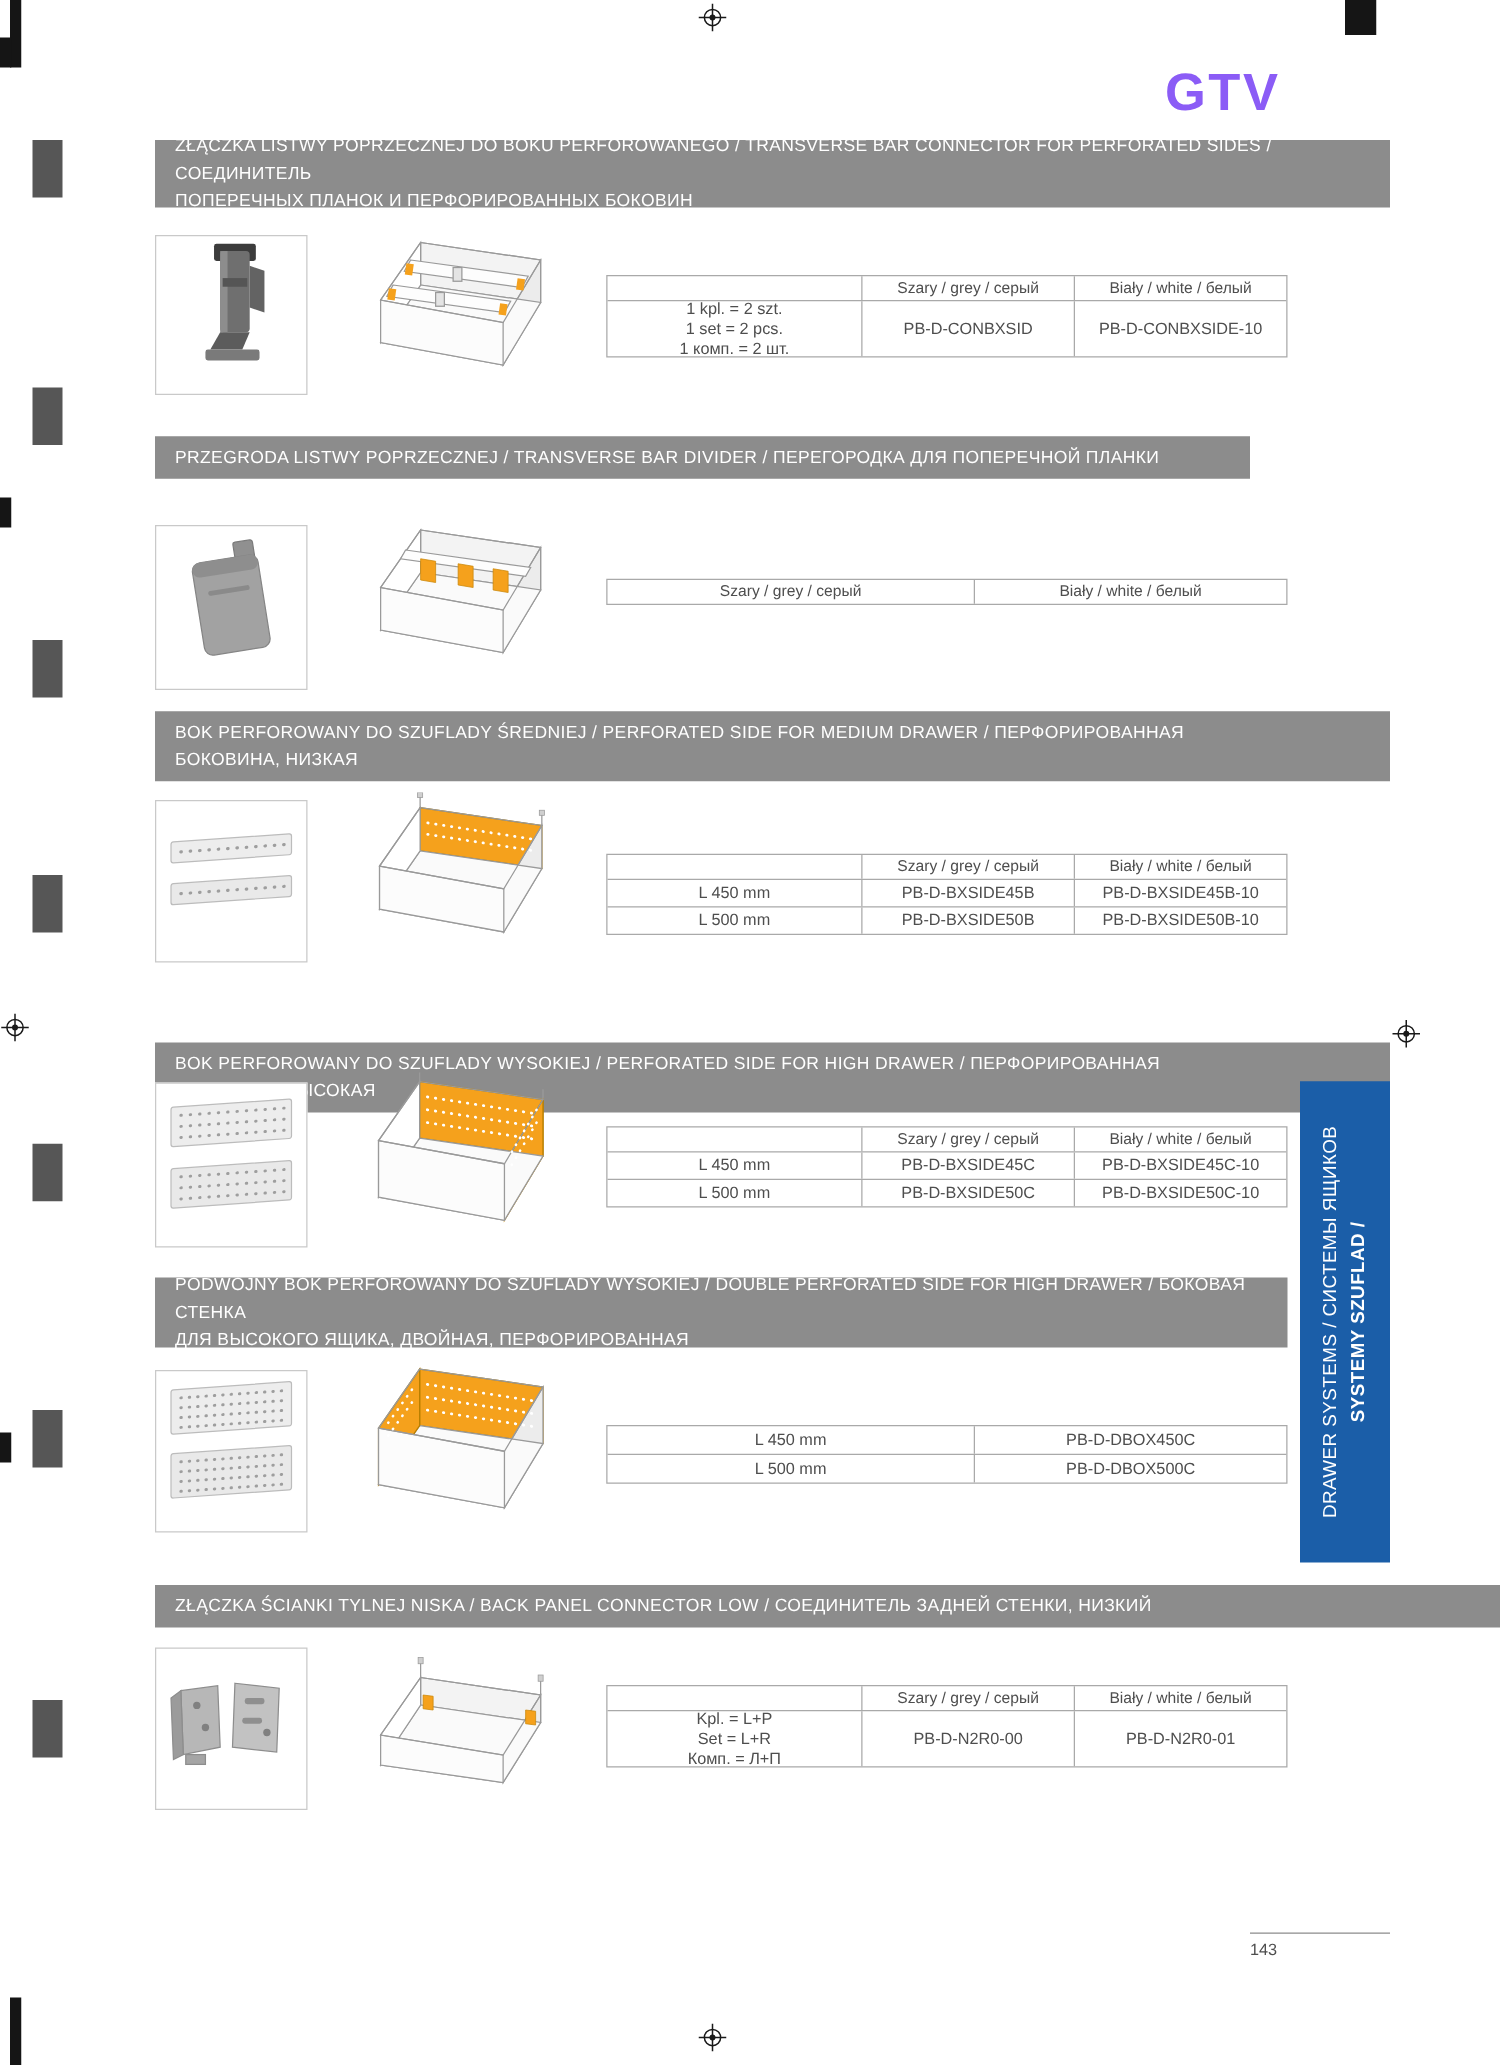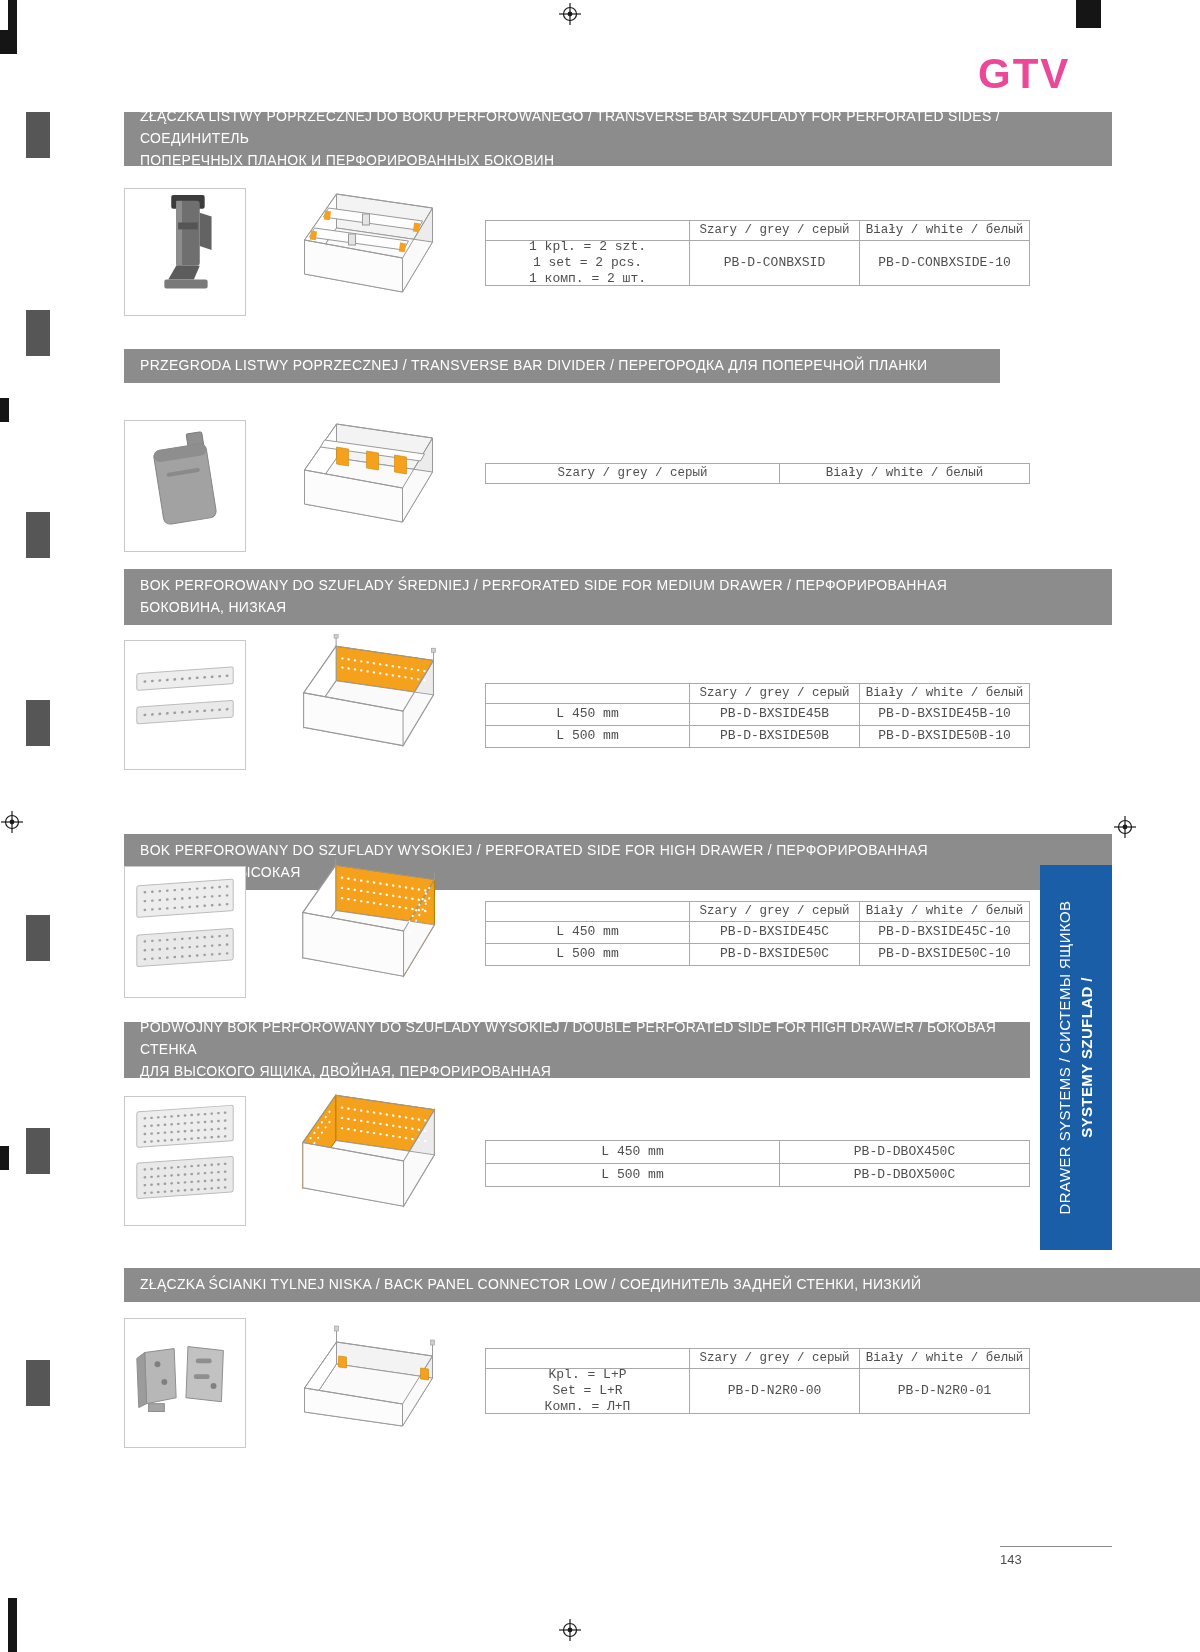--- a/index.html
+++ b/index.html
@@ -5,41 +5,41 @@
   html,body{margin:0;padding:0;background:#fff;}
   .page{position:relative;width:1200px;height:1652px;background:#ffffff;
         font-family:"Liberation Sans",sans-serif;overflow:hidden;}
 
   
   .mark{position:absolute;background:#151515;}
   .graytab{position:absolute;left:26px;width:24px;height:46px;background:#565656;}
   .reg{position:absolute;width:24px;height:24px;}
 
   
-  .logo{position:absolute;left:978px;top:50px;font-size:42px;font-weight:bold;
-        color:#ec4899;letter-spacing:2px;}
+  .logo{position:absolute;left:932px;top:50px;font-size:42px;font-weight:bold;
+        color:#8b5cf6;letter-spacing:2px;}
 
   
   .titlebar{position:absolute;background:#8c8c8c;color:#ffffff;display:flex;
             align-items:center;box-sizing:border-box;padding:4px 16px;
             font-size:14px;line-height:1.55;letter-spacing:0.3px;}
   .titlebar span{white-space:pre-line;}
 
   
   .photobox{position:absolute;border:1px solid #c9c9c9;background:#fff;
             box-sizing:border-box;display:flex;align-items:center;justify-content:center;}
   .drawing{position:absolute;}
 
   
   .tbl{position:absolute;border:1px solid #a9a9a9;box-sizing:border-box;background:#fff;}
   .t-row{display:flex;border-bottom:1px solid #a9a9a9;}
   .t-row:last-child{border-bottom:none;}
   .t-cell{box-sizing:border-box;border-right:1px solid #a9a9a9;display:flex;
           flex-direction:column;align-items:center;justify-content:center;
-          font-size:13px;color:#4e4e4e;line-height:1.25;text-align:center;font-family:Liberation Mono, monospace;}
+          font-size:13px;color:#4e4e4e;line-height:1.25;text-align:center;}
   .t-cell:last-child{border-right:none;}
   .h-head{height:19px;} .h-head .t-cell{font-size:12.5px;}
   .h-row{height:21px;} .h-row22{height:22px;} .h-row3{height:44px;}
   .c-label{width:204px;} .c-code{width:170px;} .c-fill{flex:1;}
   .c-g2{width:294px;}
 
   
   .vtab{position:absolute;left:1040px;top:865px;width:72px;height:385px;background:#1b5ea8;}
   .vtab-inner{position:absolute;left:0;top:385px;width:385px;height:72px;
               transform:rotate(-90deg);transform-origin:0 0;display:flex;
@@ -93,21 +93,21 @@
   <svg class="reg" style="left:1113px;top:815px" viewBox="0 0 24 24">
     <line x1="12" y1="1" x2="12" y2="23" stroke="#1a1a1a" stroke-width="1.2"></line>
     <line x1="1" y1="12" x2="23" y2="12" stroke="#1a1a1a" stroke-width="1.2"></line>
     <circle cx="12" cy="12" r="6.5" fill="none" stroke="#1a1a1a" stroke-width="1.2"></circle>
     <circle cx="12" cy="12" r="2.4" fill="#1a1a1a"></circle>
   </svg>
 
   <div class="logo">GTV</div>
 
   <div class="titlebar" style="left:124px;top:112px;width:988px;height:54px">
-    <span>ZŁĄCZKA LISTWY POPRZECZNEJ DO BOKU PERFOROWANEGO / TRANSVERSE BAR SZUFLADY FOR PERFORATED SIDES / СОЕДИНИТЕЛЬ
+    <span>ZŁĄCZKA LISTWY POPRZECZNEJ DO BOKU PERFOROWANEGO / TRANSVERSE BAR CONNECTOR FOR PERFORATED SIDES / СОЕДИНИТЕЛЬ
 ПОПЕРЕЧНЫХ ПЛАНОК И ПЕРФОРИРОВАННЫХ БОКОВИН</span>
   </div>
   <div class="photobox" style="left:124px;top:188px;width:122px;height:128px">
     <svg width="122" height="128" viewBox="0 0 122 128">
       <rect x="47" y="6" width="34" height="14" rx="2" fill="#3c3c3c"></rect>
       <rect x="52" y="12" width="24" height="66" rx="3" fill="#6f6f6f"></rect>
       <rect x="52" y="12" width="6" height="66" fill="#8d8d8d"></rect>
       <polygon points="76,24 88,28 88,62 76,58" fill="#636363"></polygon>
       <rect x="54" y="34" width="20" height="7" fill="#555555"></rect>
       <polygon points="52,78 76,78 70,92 44,92" fill="#5c5c5c"></polygon>

